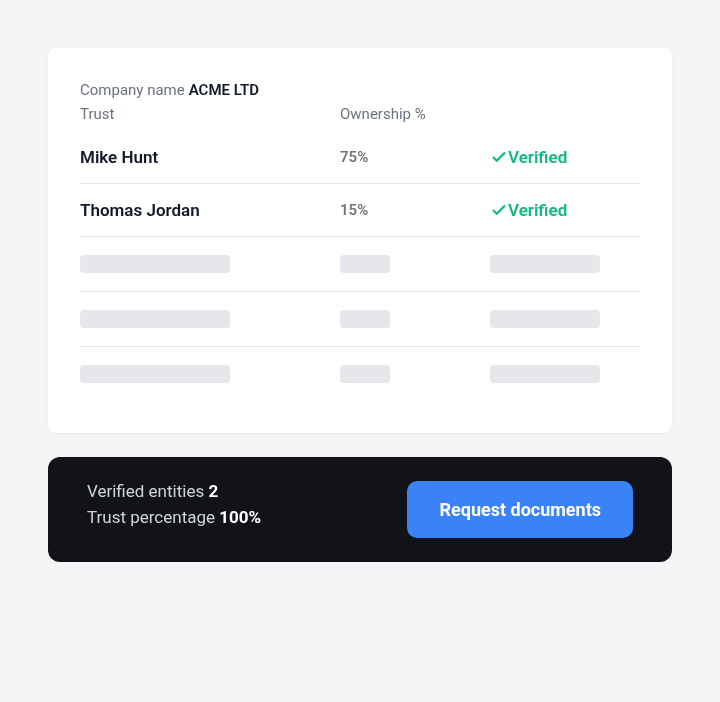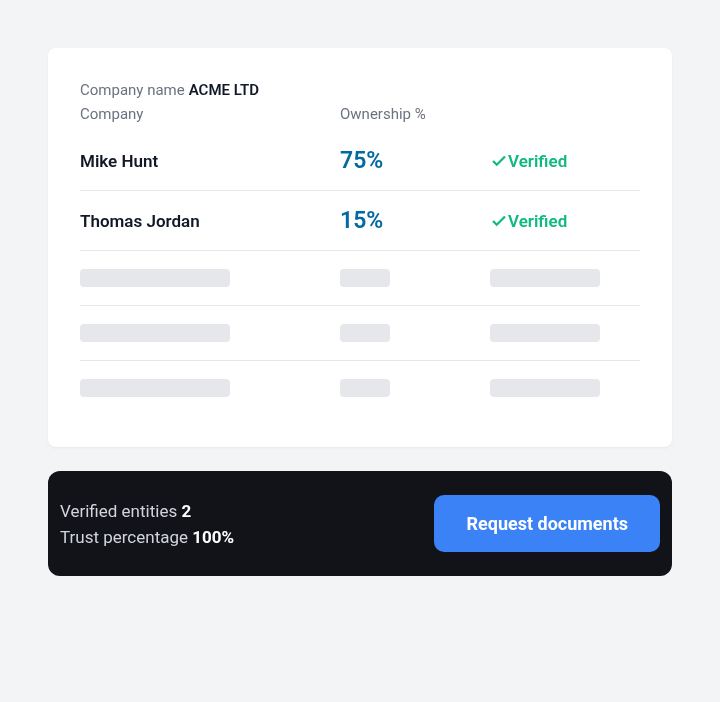--- a/index.html
+++ b/index.html
@@ -92,22 +92,22 @@
       border-bottom: 1px solid #e5e7eb;
     }
     
     .entity-name {
       color: #111827;
       font-size: 17px;
       font-weight: 600;
     }
     
     .ownership-value {
-      color: #0369a1;
-      font-size: 23px;
+      color: #737373;
+      font-size: 15px;
       font-weight: 600;
     }
     
     .status-verified {
       display: flex;
       align-items: center;
       gap: 0;
       color: #10b981;
       font-size: 17px;
       font-weight: 600;
@@ -146,24 +146,24 @@
       width: 50px;
     }
     
     .skeleton-status {
       width: 110px;
     }
     
     .footer-bar {
       background: #111318;
       border-radius: 12px;
-      padding: 24px 12px;
+      padding: 24px 39px;
       display: flex;
       justify-content: space-between;
-      align-items: center;
+      align-items: flex-start;
     }
     
     .footer-stats {
       display: flex;
       flex-direction: column;
       gap: 6px;
     }
     
     .stat-row {
       color: #d1d5db;
@@ -194,21 +194,21 @@
 <div class="container">
   <div class="card">
     <div class="company-row">
       <span class="company-label">Company name</span>
       <span> </span>
       <span class="company-name">ACME LTD</span>
     </div>
 
     <div class="table">
       <div class="table-header">
-        <div class="col-entity header-cell">Company</div>
+        <div class="col-entity header-cell">Trust</div>
         <div class="col-ownership header-cell">Ownership %</div>
       </div>
 
       <div class="table-row">
         <div class="col-entity entity-name">Mike Hunt</div>
         <div class="col-ownership ownership-value">75%</div>
         <div class="col-status status-verified">
           <svg class="check-icon" viewBox="0 0 24 24">
             <polyline points="4 12 9 17 20 6"></polyline>
           </svg>

